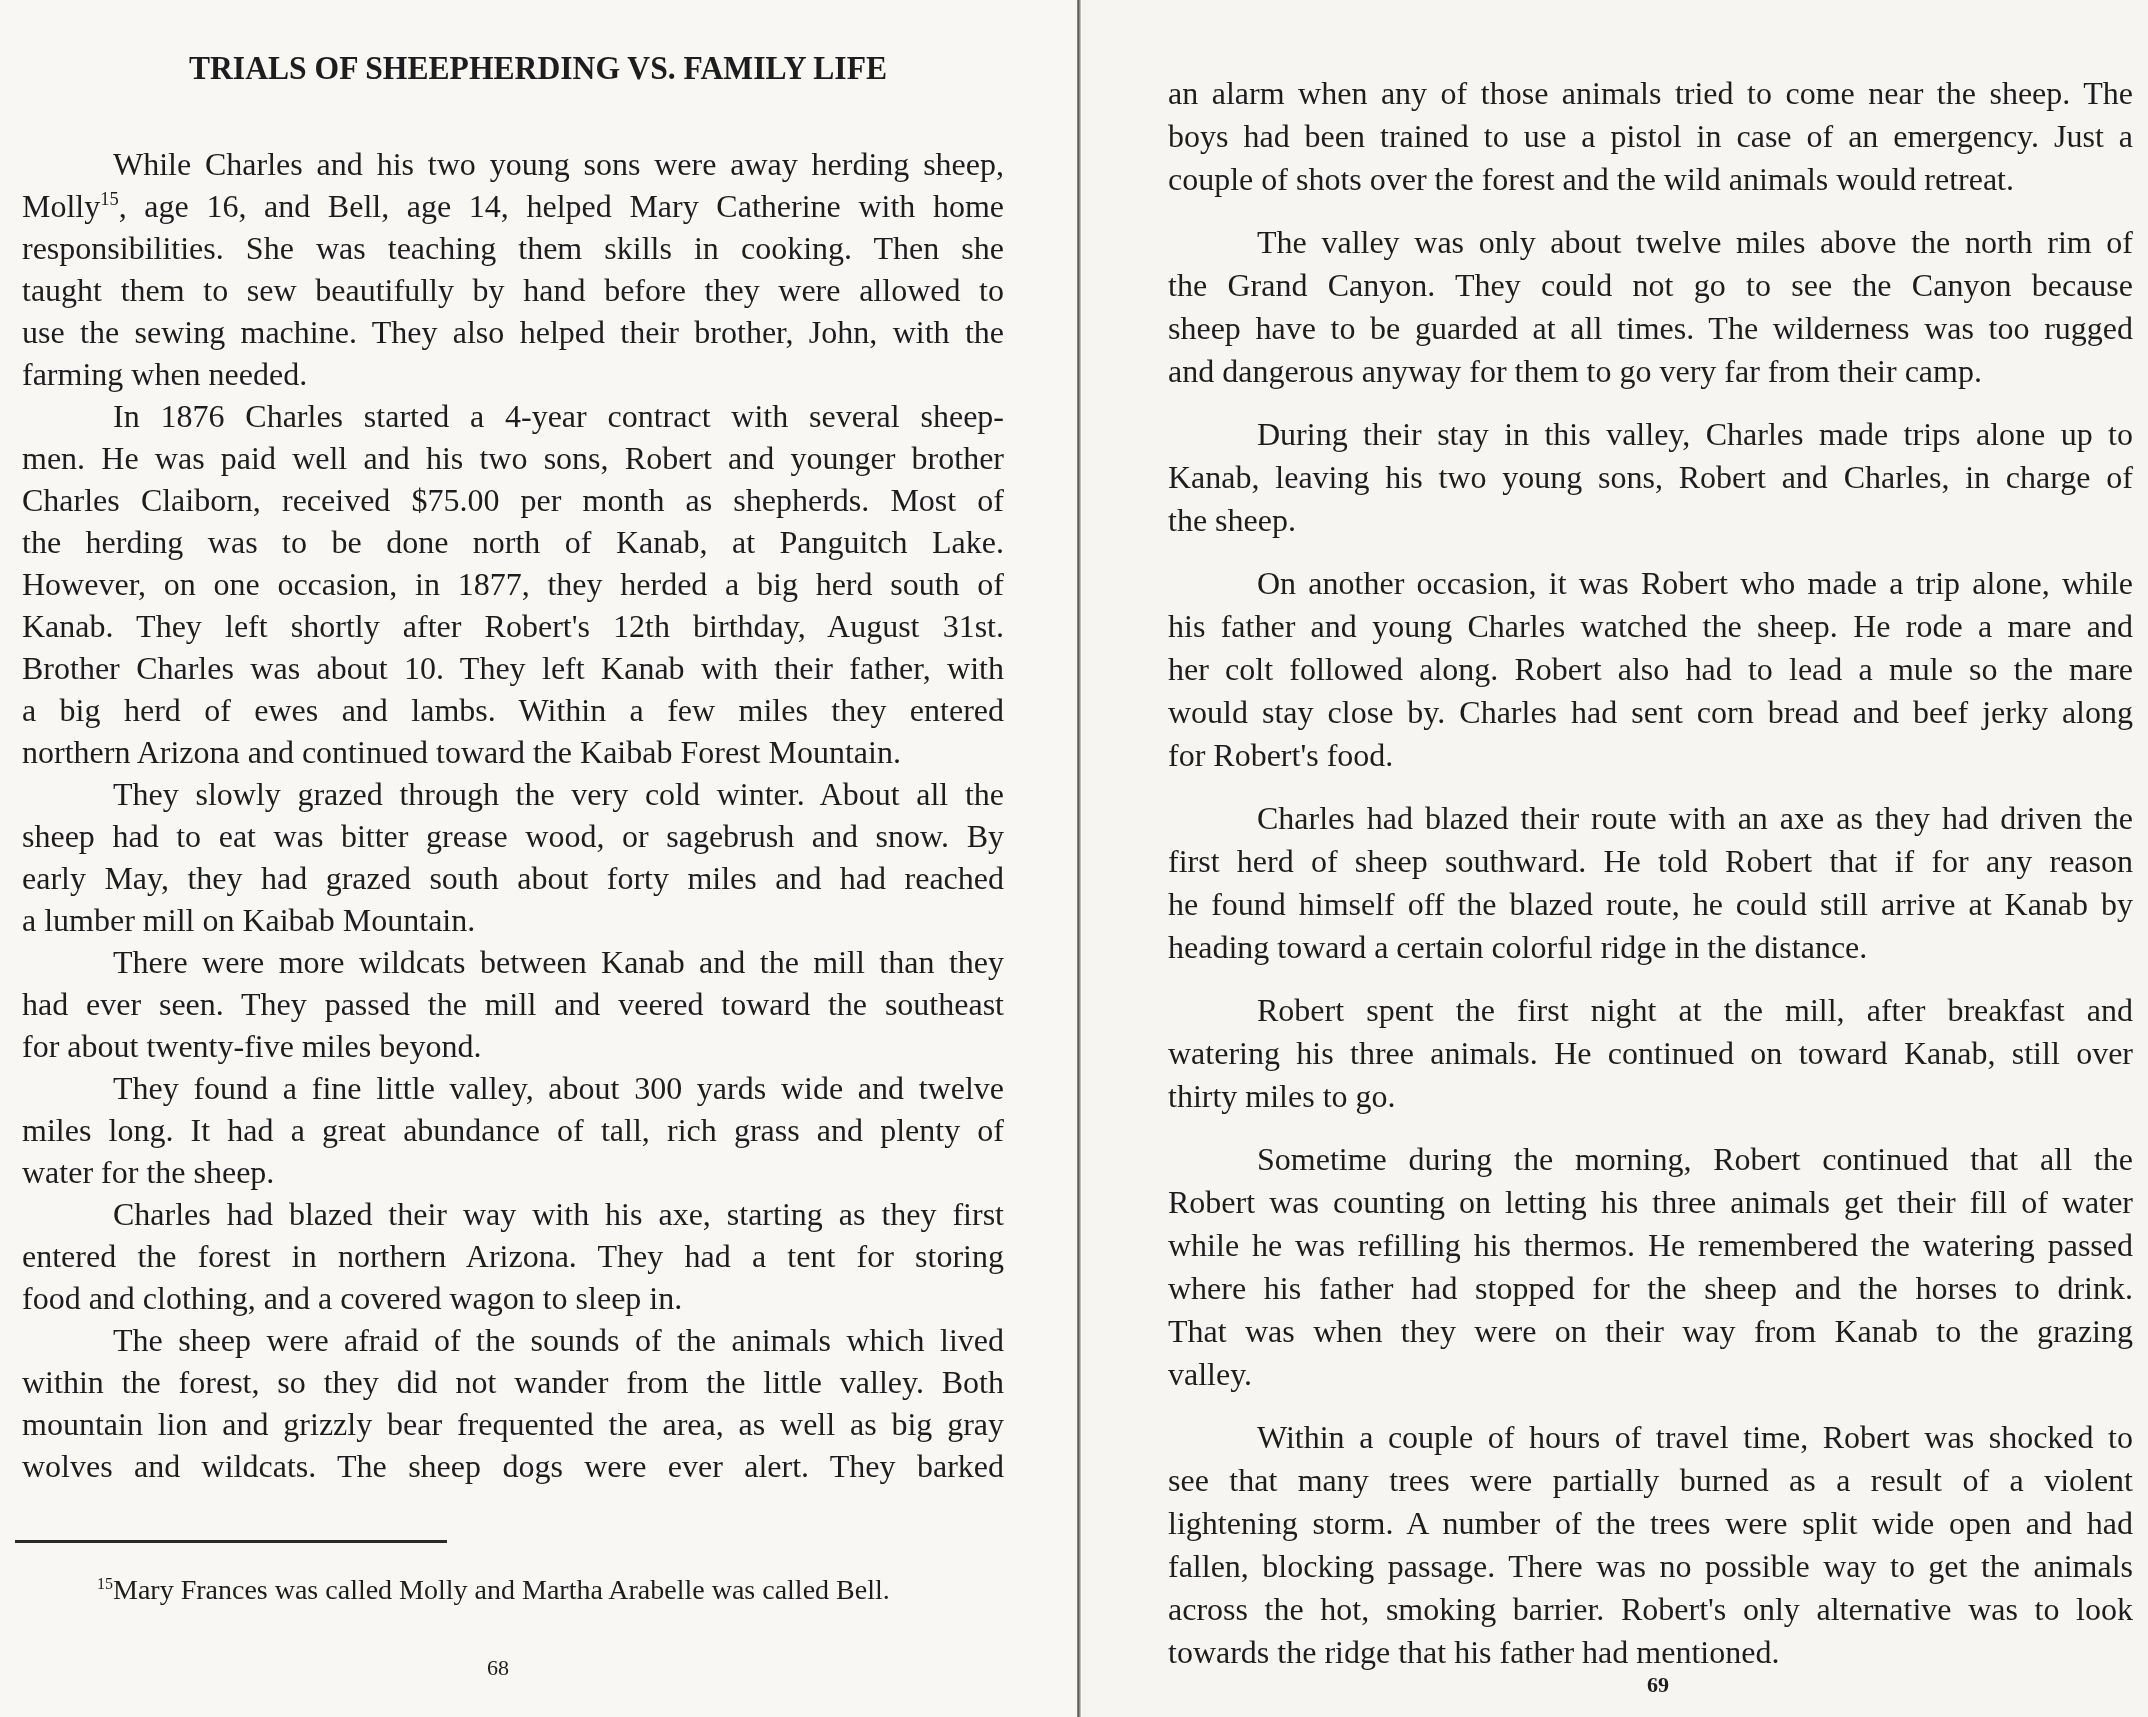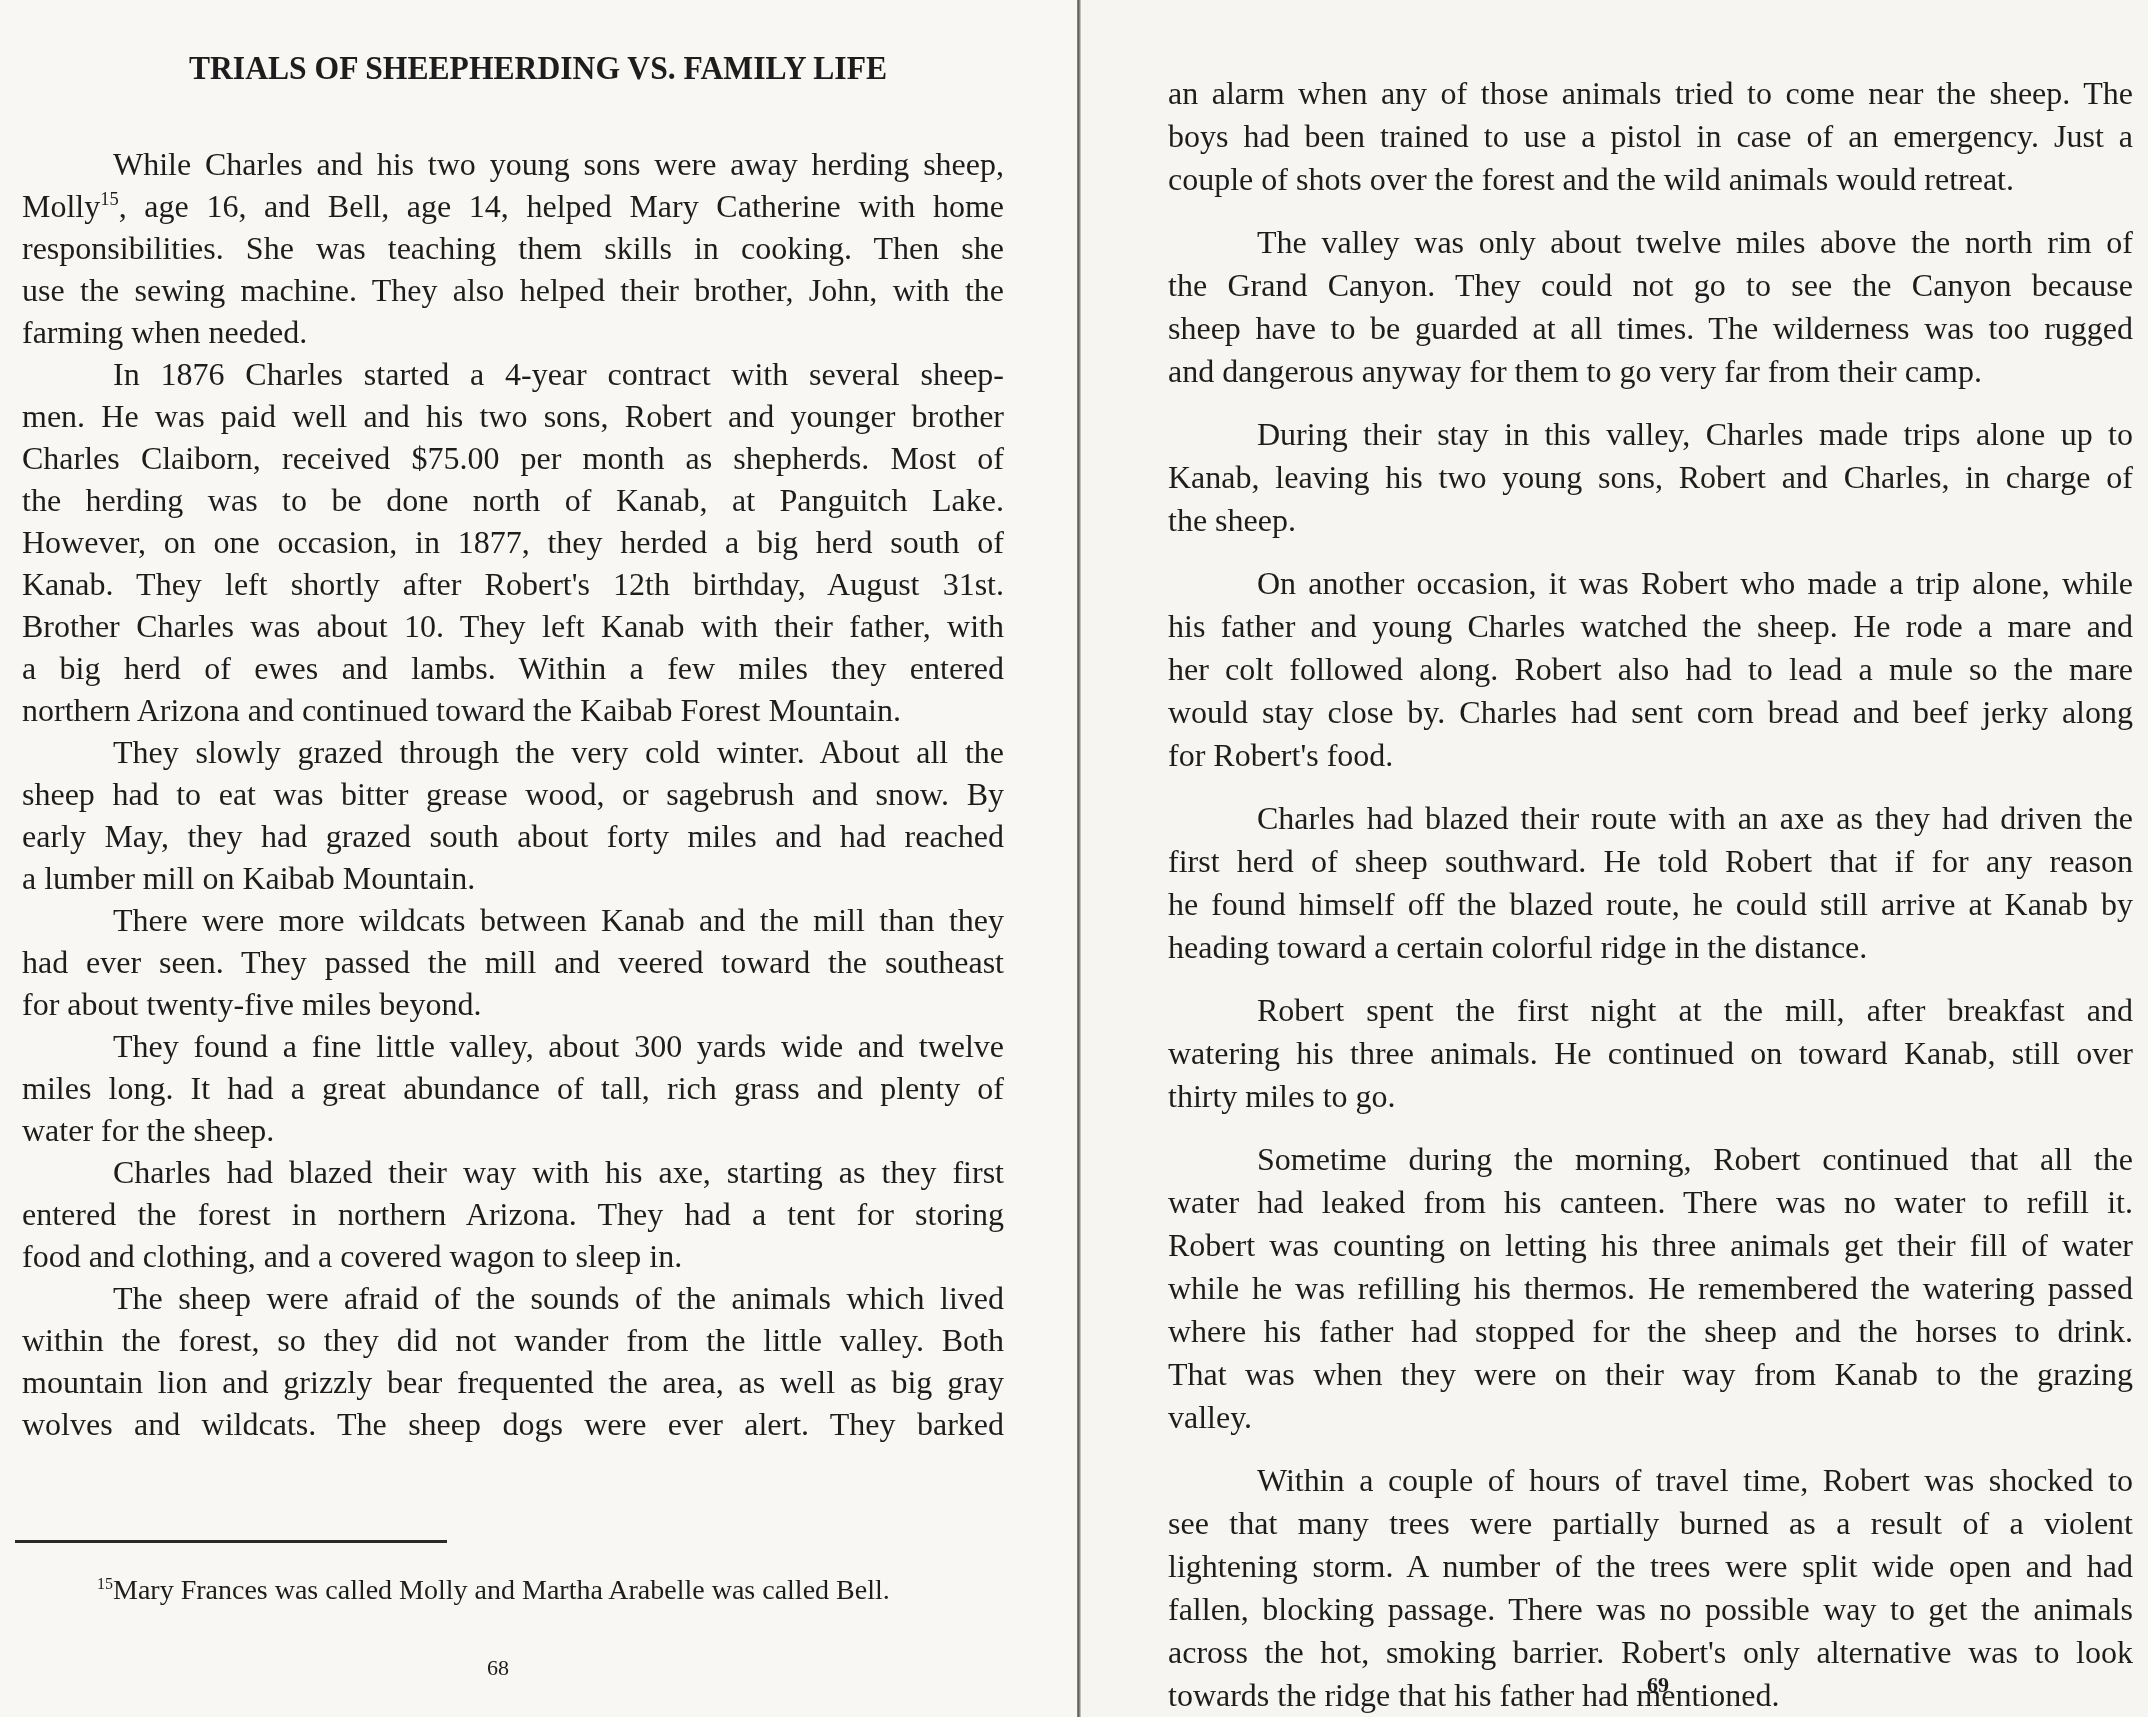--- a/index.html
+++ b/index.html
@@ -41,20 +41,21 @@
 </style>
 </head>
 <body>
 
 <div class="page left">
   <div class="title">TRIALS OF SHEEPHERDING VS. FAMILY LIFE</div>
   <div class="text-block" id="left-body">
       <span class="line indent">While Charles and his two young sons were away herding sheep,</span>
       <span class="line"><span>Molly</span><sup>15</sup><span>, age 16, and Bell, age 14, helped Mary Catherine with home</span></span>
       <span class="line">responsibilities.  She was teaching them skills in cooking.  Then she</span>
+      <span class="line">taught them to sew beautifully by hand before they were allowed to</span>
       <span class="line">use the sewing machine.  They also helped their brother, John, with the</span>
       <span class="line last">farming when needed.</span>
       <span class="line indent">In 1876 Charles started a 4-year contract with several sheep-</span>
       <span class="line">men.  He was paid well and his two sons, Robert and younger brother</span>
       <span class="line">Charles Claiborn, received $75.00 per month as shepherds.  Most of</span>
       <span class="line">the herding was to be done north of Kanab, at Panguitch Lake.</span>
       <span class="line">However, on one occasion, in 1877, they herded a big herd south of</span>
       <span class="line">Kanab.  They left shortly after Robert's 12th birthday, August 31st.</span>
       <span class="line">Brother Charles was about 10.  They left Kanab with their father, with</span>
       <span class="line">a big herd of ewes and lambs.  Within a few miles they entered</span>
@@ -102,21 +103,20 @@
       <span class="line">would stay close by.  Charles had sent corn bread and beef jerky along</span>
       <span class="line last">for Robert's food.</span>
       <span class="line indent">Charles had blazed their route with an axe as they had driven the</span>
       <span class="line">first herd of sheep southward.  He told Robert that if for any reason</span>
       <span class="line">he found himself off the blazed route, he could still arrive at Kanab by</span>
       <span class="line last">heading toward a certain colorful ridge in the distance.</span>
       <span class="line indent">Robert spent the first night at the mill, after breakfast and</span>
       <span class="line">watering his three animals.  He continued on toward Kanab, still over</span>
       <span class="line last">thirty miles to go.</span>
       <span class="line indent">Sometime during the morning, Robert continued that all the</span>
-      <span class="line">water had leaked from his canteen.  There was no water to refill it.</span>
       <span class="line">Robert was counting on letting his three animals get their fill of water</span>
       <span class="line">while he was refilling his thermos.  He remembered the watering passed</span>
       <span class="line">where his father had stopped for the sheep and the horses to drink.</span>
       <span class="line">That was when they were on their way from Kanab to the grazing</span>
       <span class="line last">valley.</span>
       <span class="line indent">Within a couple of hours of travel time, Robert was shocked to</span>
       <span class="line">see that many trees were partially burned as a result of a violent</span>
       <span class="line">lightening storm.  A number of the trees were split wide open and had</span>
       <span class="line">fallen, blocking passage.  There was no possible way to get the animals</span>
       <span class="line">across the hot, smoking barrier.  Robert's only alternative was to look</span>

